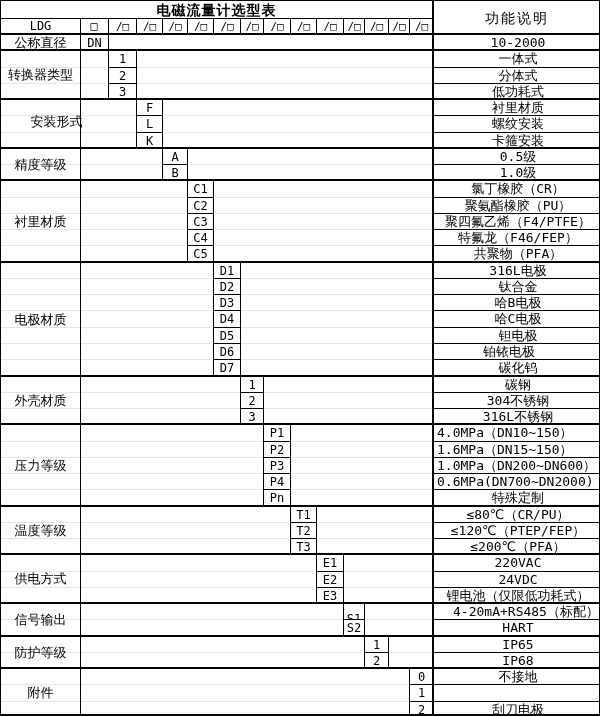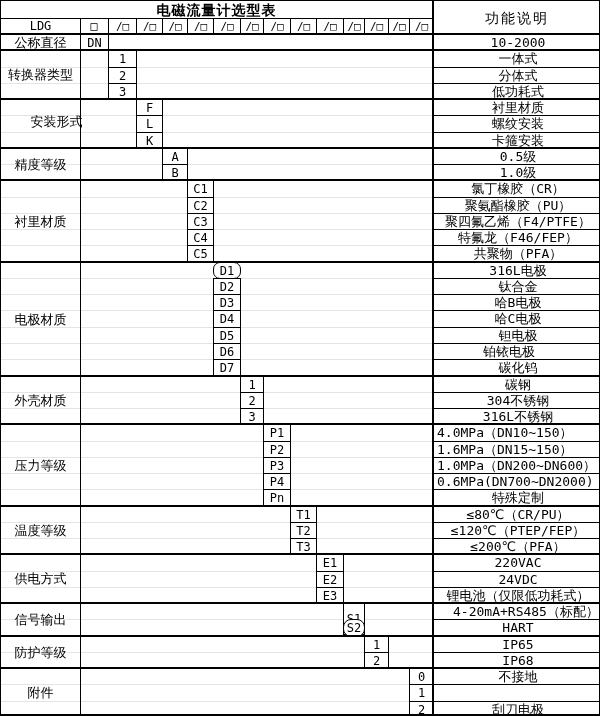--- a/index.html
+++ b/index.html
@@ -109,21 +109,21 @@
     <div class="line" style="left: 432px; top: 293px; width: 168px; height: 1px;"></div>
     <div class="faint" style="left: 0px; top: 309px; width: 432px; height: 1px;"></div>
     <div class="line" style="left: 432px; top: 309px; width: 168px; height: 1px;"></div>
     <div class="faint" style="left: 0px; top: 326px; width: 432px; height: 1px;"></div>
     <div class="line" style="left: 432px; top: 326px; width: 168px; height: 1px;"></div>
     <div class="faint" style="left: 0px; top: 342px; width: 432px; height: 1px;"></div>
     <div class="line" style="left: 432px; top: 342px; width: 168px; height: 1px;"></div>
     <div class="faint" style="left: 0px; top: 358px; width: 432px; height: 1px;"></div>
     <div class="line" style="left: 432px; top: 358px; width: 168px; height: 1px;"></div>
     <div class="cell cat" style="left: 0px; top: 261px; width: 79px; height: 114px;">电极材质</div>
-    <div class="cell code" style="left: 212px; top: 261px; width: 28px; height: 17px; border-radius: 7px;">D1</div>
+    <div class="cell code" style="left: 212px; top: 261px; width: 28px; height: 17px;">D1</div>
     <div class="cell desc" style="left: 434px; top: 261px; width: 166px; height: 16px;">316L电极</div>
     <div class="cell code" style="left: 212px; top: 277px; width: 28px; height: 17px;">D2</div>
     <div class="cell desc" style="left: 434px; top: 277px; width: 166px; height: 16px;">钛合金</div>
     <div class="cell code" style="left: 212px; top: 293px; width: 28px; height: 17px;">D3</div>
     <div class="cell desc" style="left: 434px; top: 293px; width: 166px; height: 16px;">哈B电极</div>
     <div class="cell code" style="left: 212px; top: 309px; width: 28px; height: 18px;">D4</div>
     <div class="cell desc" style="left: 434px; top: 309px; width: 166px; height: 17px;">哈C电极</div>
     <div class="cell code" style="left: 212px; top: 326px; width: 28px; height: 17px;">D5</div>
     <div class="cell desc" style="left: 434px; top: 326px; width: 166px; height: 16px;">钽电极</div>
     <div class="cell code" style="left: 212px; top: 342px; width: 28px; height: 17px;">D6</div>
@@ -185,21 +185,21 @@
     <div class="cell code" style="left: 315px; top: 570px; width: 28px; height: 17px;">E2</div>
     <div class="cell desc" style="left: 434px; top: 570px; width: 166px; height: 16px;">24VDC</div>
     <div class="cell code" style="left: 315px; top: 586px; width: 28px; height: 17px;">E3</div>
     <div class="cell desc" style="left: 434px; top: 586px; width: 166px; height: 16px;">锂电池（仅限低功耗式）</div>
     <div class="sep" style="left: 0px; top: 601px; width: 600px; height: 2px;"></div>
     <div class="faint" style="left: 0px; top: 618px; width: 432px; height: 1px;"></div>
     <div class="line" style="left: 432px; top: 618px; width: 168px; height: 1px;"></div>
     <div class="cell cat" style="left: 0px; top: 602px; width: 79px; height: 33px;">信号输出</div>
     <div class="cell code" style="left: 342px; top: 602px; width: 22px; height: 32px;">S1</div>
     <div class="cell desc" style="left: 434px; top: 602px; width: 182px; height: 16px;">4-20mA+RS485（标配）</div>
-    <div class="cell code" style="left: 342px; top: 618px; width: 22px; height: 18px; border-radius: 8px;">S2</div>
+    <div class="cell code" style="left: 342px; top: 618px; width: 22px; height: 18px;">S2</div>
     <div class="cell desc" style="left: 434px; top: 618px; width: 166px; height: 17px;">HART</div>
     <div class="sep" style="left: 0px; top: 634px; width: 600px; height: 2px;"></div>
     <div class="faint" style="left: 0px; top: 651px; width: 432px; height: 1px;"></div>
     <div class="line" style="left: 432px; top: 651px; width: 168px; height: 1px;"></div>
     <div class="cell cat" style="left: 0px; top: 635px; width: 79px; height: 32px;">防护等级</div>
     <div class="cell code" style="left: 363px; top: 635px; width: 25px; height: 17px;">1</div>
     <div class="cell desc" style="left: 434px; top: 635px; width: 166px; height: 16px;">IP65</div>
     <div class="cell code" style="left: 363px; top: 651px; width: 25px; height: 17px;">2</div>
     <div class="cell desc" style="left: 434px; top: 651px; width: 166px; height: 16px;">IP68</div>
     <div class="sep" style="left: 0px; top: 666px; width: 600px; height: 2px;"></div>

